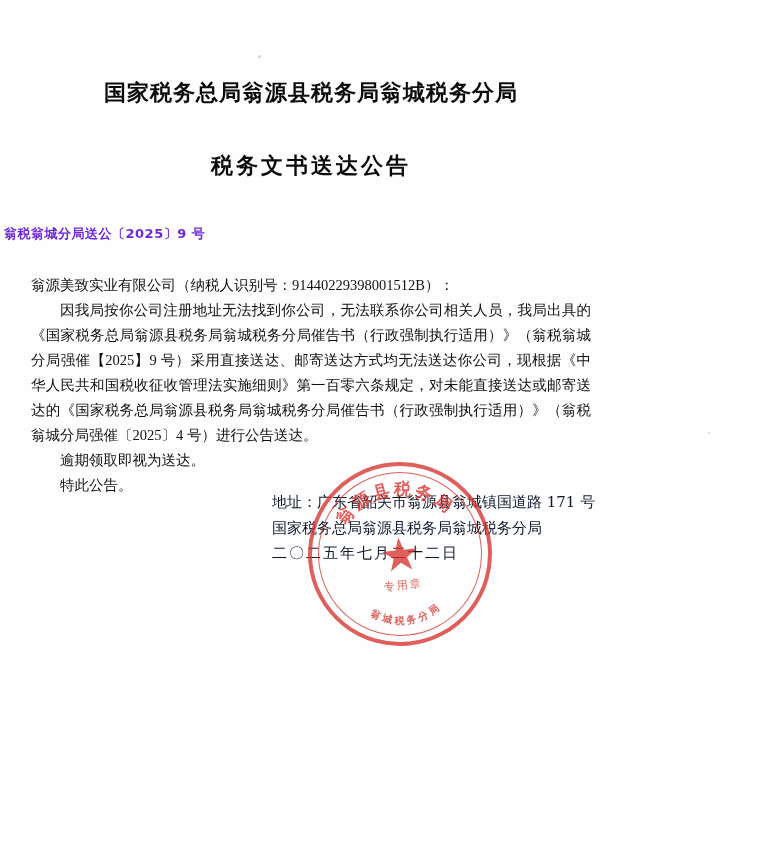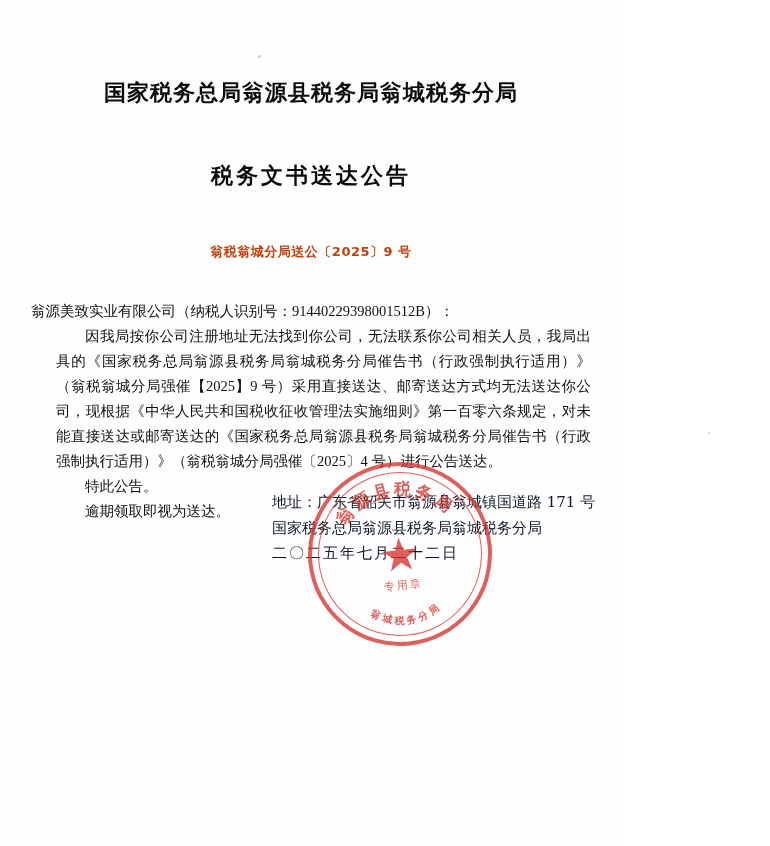--- a/index.html
+++ b/index.html
@@ -33,54 +33,53 @@
     padding-top: 78px;
     color: #0b0b0b;
   }
 
   .doc-subtitle {
     text-align: center;
     font-family: "DejaVu Sans", "Liberation Sans", sans-serif;
     font-weight: bold;
     font-size: 22px;
     letter-spacing: 3px;
-    margin: 11px;
+    margin: 1px;
     padding-top: 42px;
     color: #0b0b0b;
   }
 
   .doc-number {
-    text-align: center;
+    text-align: left;
     font-family: "DejaVu Sans", "Liberation Sans", sans-serif;
     font-weight: bold;
     font-size: 13px;
     letter-spacing: 0.5px;
-    margin: 12px;
+    margin: 4px;
     padding-top: 40px;
-    color: #c2410c;
+    color: #6d28d9;
   }
 
   .body-block {
     margin: 0 auto;
     padding-top: 26px;
     width: 560px;
     font-size: 14.5px;
     line-height: 25px;
     color: #101010;
     text-align: justify;
     font-family: Liberation Serif, serif;
   }
 
   .para {
     margin: 0;
     text-indent: 0;
   }
   .para.indent {
     text-indent: 2em;
-    margin-left: 25px;
   }
 
   .signature-block {
     position: absolute;
     left: 272px;
     top: 490px;
     width: 420px;
     font-size: 15px;
     line-height: 25.5px;
     color: #0f172a;
@@ -171,22 +170,22 @@
 
   <h1 class="doc-title">国家税务总局翁源县税务局翁城税务分局</h1>
 
   <h2 class="doc-subtitle">税务文书送达公告</h2>
 
   <div class="doc-number">翁税翁城分局送公〔2025〕9 号</div>
 
   <div class="body-block">
     <p class="para">翁源美致实业有限公司（纳税人识别号：91440229398001512B）：</p>
     <p class="para indent">因我局按你公司注册地址无法找到你公司，无法联系你公司相关人员，我局出具的《国家税务总局翁源县税务局翁城税务分局催告书（行政强制执行适用）》（翁税翁城分局强催【2025】9 号）采用直接送达、邮寄送达方式均无法送达你公司，现根据《中华人民共和国税收征收管理法实施细则》第一百零六条规定，对未能直接送达或邮寄送达的《国家税务总局翁源县税务局翁城税务分局催告书（行政强制执行适用）》（翁税翁城分局强催〔2025〕4 号）进行公告送达。</p>
+    <p class="para indent">逾期领取即视为送达。</p>
     <p class="para indent">特此公告。</p>
-    <p class="para indent">逾期领取即视为送达。</p>
   </div>
 
   <div class="signature-block">
     <p class="signature-line">地址：广东省韶关市翁源县翁城镇国道路 171 号</p>
     <p class="signature-line">国家税务总局翁源县税务局翁城税务分局</p>
     <p class="signature-line sig-date">二〇二五年七月二十二日</p>
   </div>
 
   <div class="seal">
     <div class="inner-ring"></div>

